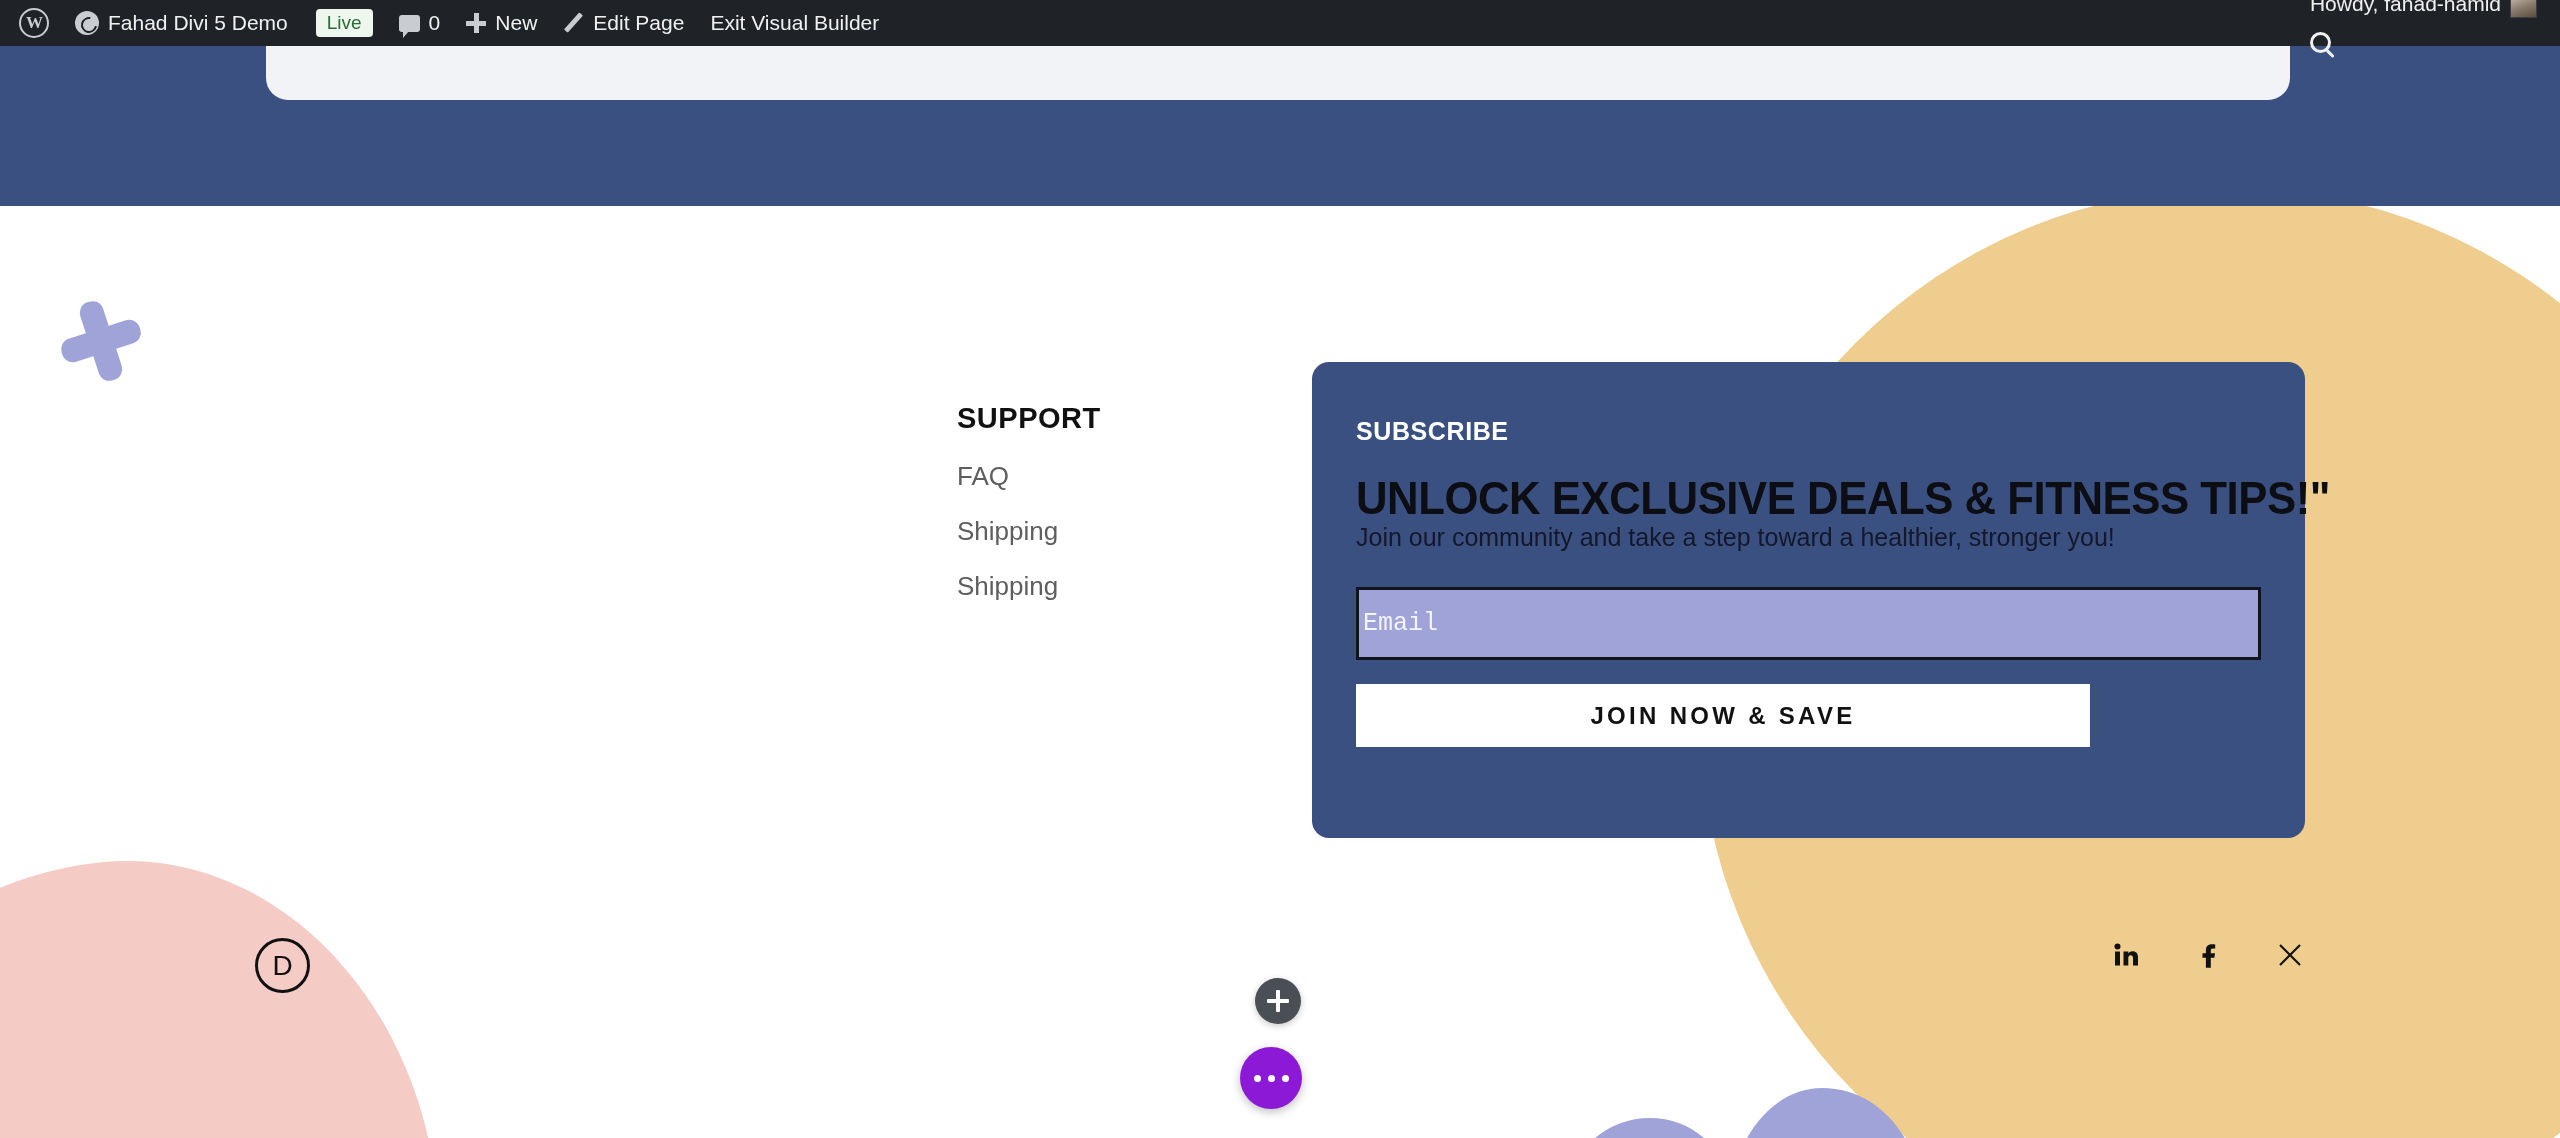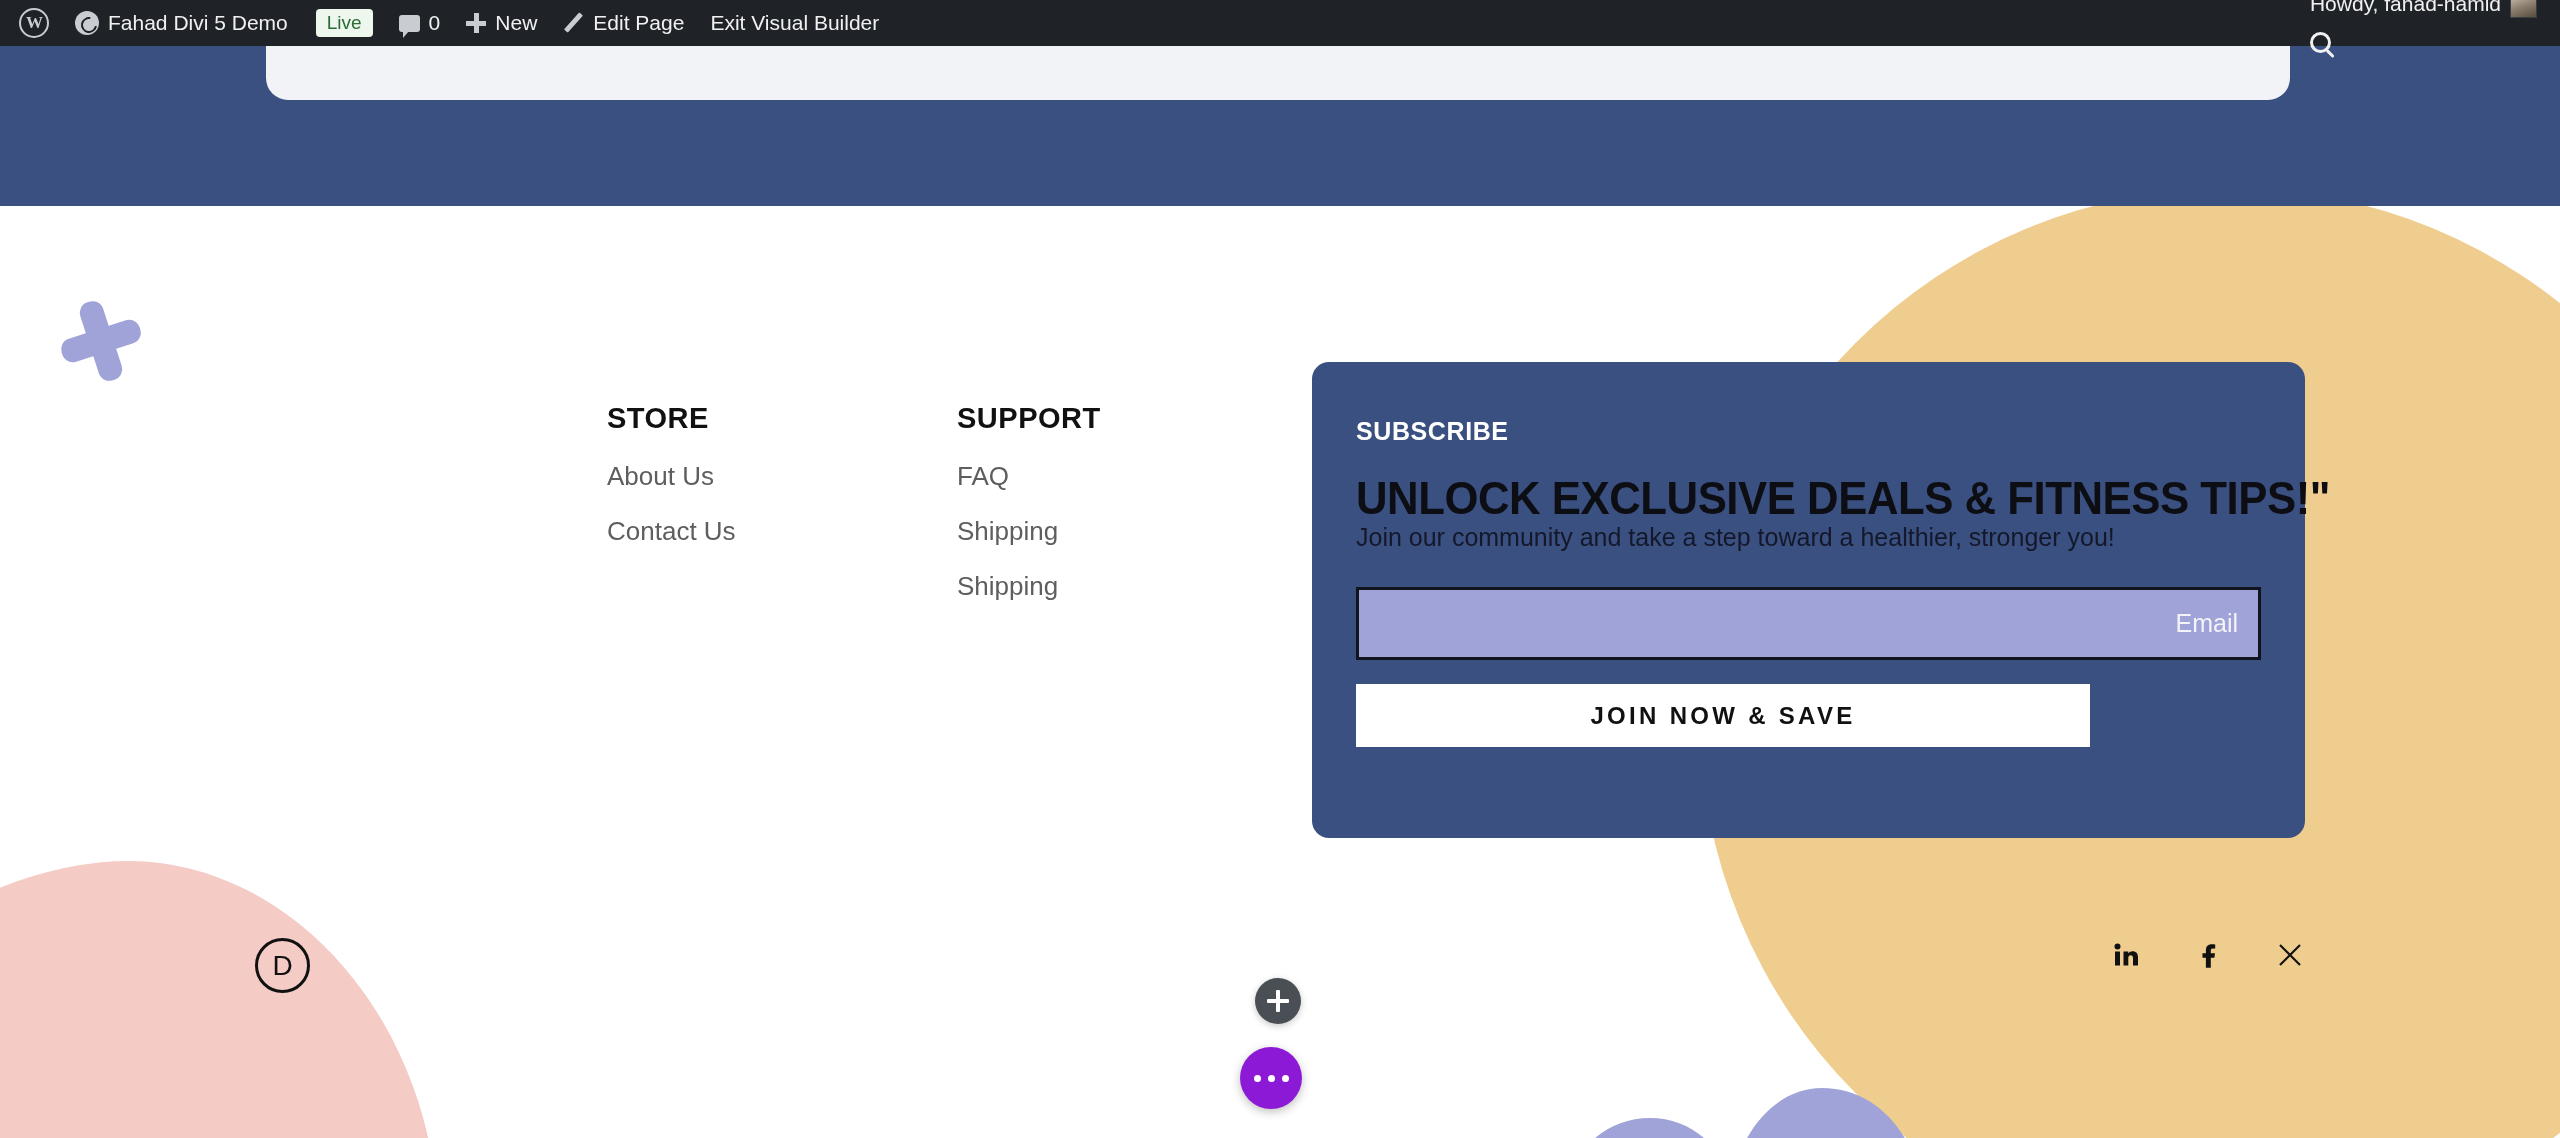--- a/index.html
+++ b/index.html
@@ -284,24 +284,23 @@
     line-height: 1.2;
   }
   #sub-email {
     margin-top: 35px;
     width: 905px;
     height: 73px;
     background: #9fa3d8;
     border: 3px solid #11131f;
     color: #ffffff;
     font-size: 25px;
-    font-family: Liberation Sans, sans-serif;
-    padding: 0 20px;
+    font-family: Liberation Mono, monospace;
+    padding: 0 4px;
     outline: none;
-    text-align: right;
   }
   #sub-email::placeholder { color: #f3f3f8; opacity: 1; }
   #sub-button {
     margin-top: 24px;
     width: 734px;
     height: 63px;
     background: #ffffff;
     border: none;
     color: #111111;
     font-size: 24px;
@@ -446,25 +445,20 @@
         <span>Howdy, fahad-hamid</span>
         <span class="howdy-avatar"></span>
       </div>
       <div class="ab-item">
         <span class="search-glyph"></span>
       </div>
     </div>
   </div>
 
 
-  <div class="fcol" id="col-store">
-    <div class="fcol-title">STORE</div>
-    <a class="fcol-link">About Us</a>
-    <a class="fcol-link">Contact Us</a>
-  </div>
 
   <div class="fcol" id="col-support">
     <div class="fcol-title">SUPPORT</div>
     <a class="fcol-link">FAQ</a>
     <a class="fcol-link">Shipping</a>
     <a class="fcol-link">Shipping</a>
   </div>
 
   <div id="subscribe">
     <div id="sub-eyebrow">SUBSCRIBE</div>

